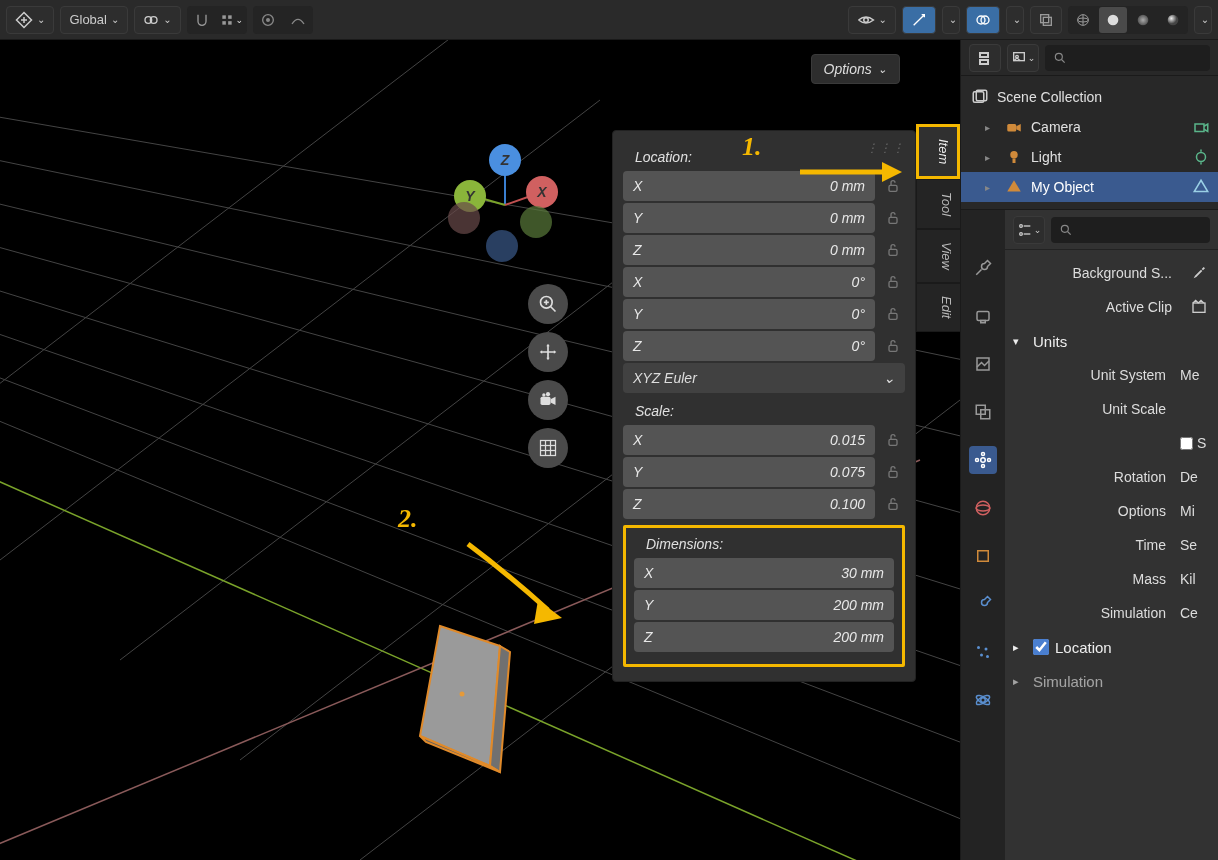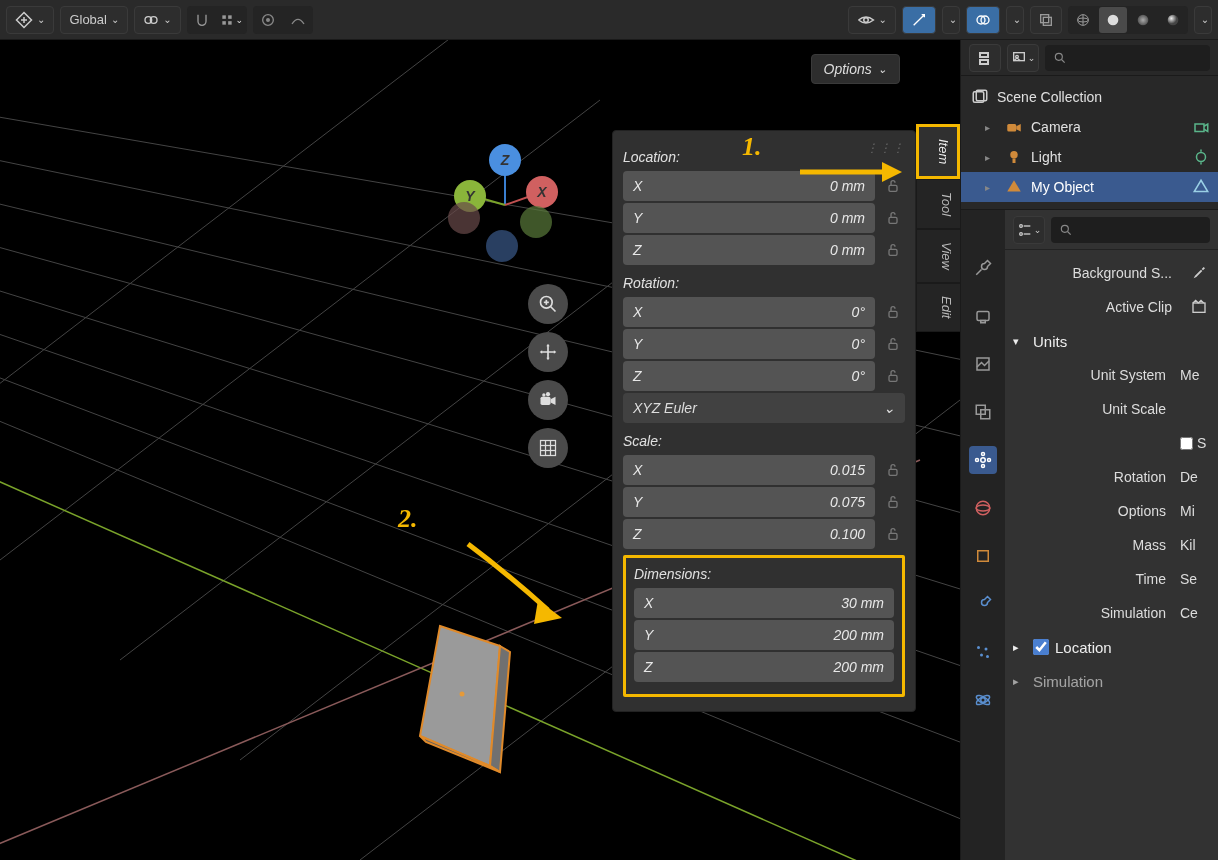--- a/index.html
+++ b/index.html
@@ -29,21 +29,21 @@
 .vp-tool { width:40px; height:40px; background:#4a4a4a; border-radius:50%; display:flex;align-items:center;justify-content:center; color:#ddd; cursor:pointer;}
 .grid-floor { position:absolute; inset:0; pointer-events:none; }
 .grid-floor svg { width:100%; height:100%; }
 .object3d { position:absolute; left:410px; top:576px; }
 
 
 .npanel { position:absolute; top:90px; right:44px; width:304px; background:#303030; border:1px solid #222; border-radius:4px; padding:8px 10px 14px; }
 .npanel h3 { font-size:15px; font-weight:500; color:#ddd; padding:4px 0 10px 20px; position:relative;}
 .npanel h3::before { content:"▾"; position:absolute; left:0; top:4px; font-size:11px; }
 .np-drag { position:absolute; top:10px; right:10px; color:#666; font-size:12px; letter-spacing:1px;}
-.np-sec-label { font-size:14px; color:#e0e0e0; margin:10px 0 6px; }
+.np-sec-label { font-size:14px; color:#e0e0e0; margin:10px 12px 6px; }
 .np-row { display:flex; align-items:center; height:30px; margin-bottom:2px; gap:6px;}
 .np-field { flex:1; background:#545454; border-radius:4px; display:flex; align-items:center; padding:0 10px; height:30px; font-size:14px; color:#e8e8e8; cursor:text;}
 .np-field .ax { width:16px; }
 .np-field .val { flex:1; text-align:right; }
 .np-lock { width:24px; display:flex; justify-content:center; color:#777; cursor:pointer;}
 .np-select { background:#414141; border-radius:4px; height:30px; display:flex; align-items:center; padding:0 10px; font-size:14px; color:#ddd; margin-bottom:4px; position:relative; cursor:pointer;}
 .np-select::after { content:"⌄"; position:absolute; right:10px; }
 .np-dim-box { border:3px solid #f5b800; border-radius:2px; padding:8px 8px 10px; margin-top:6px;}
 .np-dim-box .np-row .np-field { background:#545454; }
 
@@ -338,21 +338,20 @@
             <span class="val">0 mm</span>
           </div>
           <div class="np-lock">
             <svg width="16" height="16" viewBox="0 0 24 24" fill="none" stroke="#777" stroke-width="2">
               <rect x="6" y="11" width="12" height="9" rx="2"></rect>
               <path d="M9 11 V7 a3 3 0 0 1 6 0"></path>
             </svg>
           </div>
         </div>
 
-      <div class="np-sec-label">Rotation:</div>
       <div class="np-row">
           <div class="np-field">
             <span class="ax">X</span>
             <span class="val">0°</span>
           </div>
           <div class="np-lock">
             <svg width="16" height="16" viewBox="0 0 24 24" fill="none" stroke="#777" stroke-width="2">
               <rect x="6" y="11" width="12" height="9" rx="2"></rect>
               <path d="M9 11 V7 a3 3 0 0 1 6 0"></path>
             </svg>
@@ -676,26 +675,26 @@
             </div>
           <div class="prow">
               <span class="plabel">Rotation</span>
               <span class="pval">De</span>
             </div>
           <div class="prow">
               <span class="plabel">Options</span>
               <span class="pval">Mi</span>
             </div>
           <div class="prow">
+              <span class="plabel">Time</span>
+              <span class="pval">Se</span>
+            </div>
+          <div class="prow">
               <span class="plabel">Mass</span>
               <span class="pval">Kil</span>
-            </div>
-          <div class="prow">
-              <span class="plabel">Time</span>
-              <span class="pval">Se</span>
             </div>
           <div class="prow">
               <span class="plabel">Simulation</span>
               <span class="pval">Ce</span>
             </div>
 
           <div class="psec-hdr">
               <span class="tri">▸</span>
               <input type="checkbox" checked="" style="">
               <span>Location</span>

